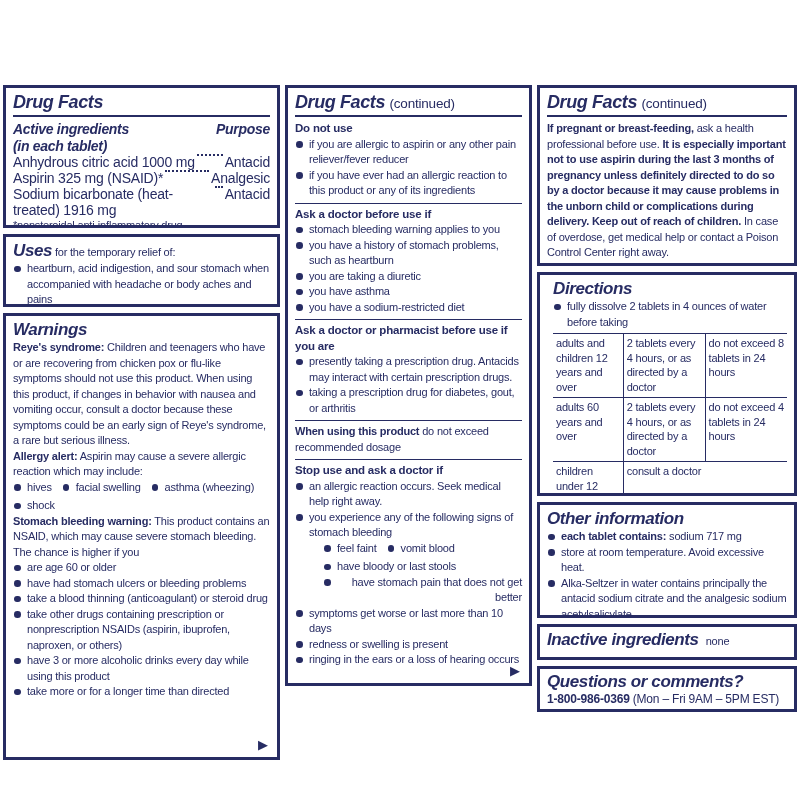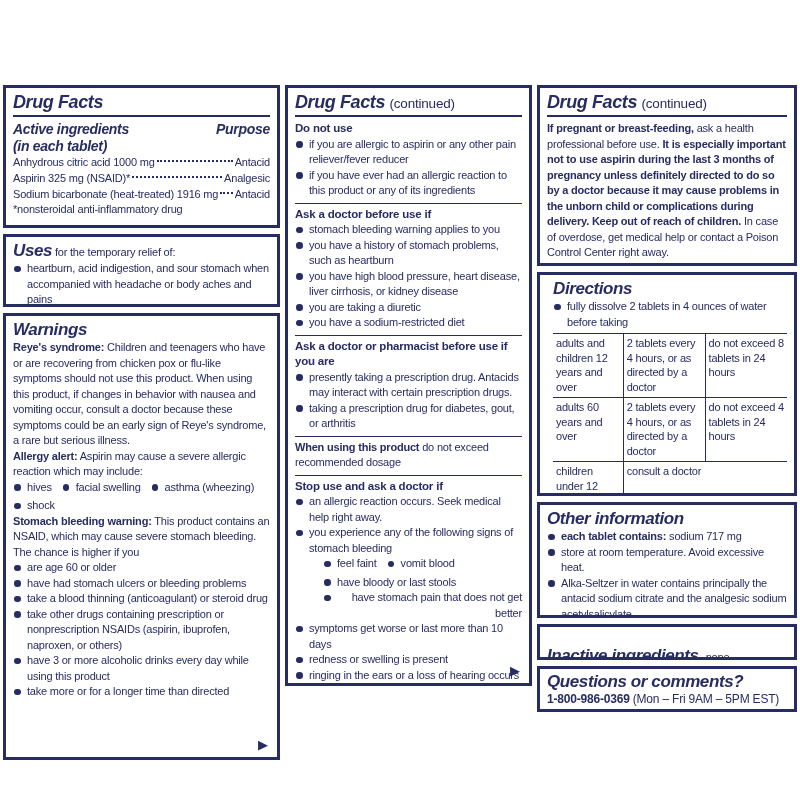--- a/index.html
+++ b/index.html
@@ -23,21 +23,21 @@
   .df-title{ font-size:18px; font-weight:bold; font-style:italic; letter-spacing:-0.4px; line-height:22px; }
   .df-cont{ font-size:13.5px; font-weight:normal; font-style:normal; letter-spacing:-0.2px; }
   .sec-title{ font-size:17px; font-weight:bold; font-style:italic; letter-spacing:-0.4px; line-height:21px; }
 
   .body-t{ font-size:11px; letter-spacing:-0.2px; line-height:15.5px; }
   b.inl{ font-weight:bold; }
 
   .ai-head{ display:flex; justify-content:space-between; align-items:flex-start; }
   .ai-left{ font-size:14px; font-weight:bold; font-style:italic; line-height:16.5px; letter-spacing:-0.3px; }
   .ai-purpose{ font-size:14px; font-weight:bold; font-style:italic; letter-spacing:-0.3px; }
-  .ing-row{ display:flex; align-items:center; font-size:11px; letter-spacing:-0.2px; line-height:16px; }
+  .ing-row{ display:flex; align-items:flex-start; font-size:14px; letter-spacing:-0.2px; line-height:16px; }
   .leader{ flex:1; border-bottom:2px dotted var(--navy); margin:0 2px 3px 2px; min-width:8px; }
 
   ul.bl{ list-style:none; }
   ul.bl li{ position:relative; padding-left:14px; font-size:11px; letter-spacing:-0.2px; line-height:15.5px; }
   ul.bl li::before{ content:""; position:absolute; left:1px; top:4.5px; width:6.5px; height:6.5px; border-radius:50%; background:var(--navy); }
   .dotitem{ position:relative; padding-left:14px; display:inline-block; font-size:11px; letter-spacing:-0.2px; line-height:15.5px;text-align:right; }
   .dotitem::before{ content:""; position:absolute; left:1px; top:4.5px; width:6.5px; height:6.5px; border-radius:50%; background:var(--navy); }
   .dotrow{ display:flex; column-gap:10px; flex-wrap:nowrap; white-space:nowrap; }
 
   .hd-bold{ font-size:11.5px; font-weight:bold; letter-spacing:-0.2px; line-height:15.5px; }
@@ -151,22 +151,22 @@
         <ul class="bl">
           <li>if you are allergic to aspirin or any other pain reliever/fever reducer</li>
           <li>if you have ever had an allergic reaction to this product or any of its ingredients</li>
         </ul>
         <div class="rule-thin"></div>
 
         <div class="hd-bold">Ask a doctor before use if</div>
         <ul class="bl">
           <li>stomach bleeding warning applies to you</li>
           <li>you have a history of stomach problems, such as heartburn</li>
-          <li>you have high blood pressure, heart disease, liver cirrhosis, or kidney disease</li>
           <li>you are taking a diuretic</li>
+          <li>you have asthma</li>
           <li>you have a sodium-restricted diet</li>
         </ul>
         <div class="rule-thin"></div>
 
         <div class="hd-bold">Ask a doctor or pharmacist before use if you are</div>
         <ul class="bl">
           <li>presently taking a prescription drug. Antacids may interact with certain prescription drugs.</li>
           <li>taking a prescription drug for diabetes, gout, or arthritis</li>
         </ul>
         <div class="rule-thin"></div>
@@ -245,21 +245,21 @@
 
       <div class="box" style="height:116px;">
         <div class="sec-title">Other information</div>
         <ul class="bl">
           <li><b class="inl">each tablet contains:</b> <span>sodium 717 mg</span></li>
           <li>store at room temperature. Avoid excessive heat.</li>
           <li>Alka-Seltzer in water contains principally the antacid sodium citrate and the analgesic sodium acetylsalicylate</li>
         </ul>
       </div>
 
-      <div class="box" style="height:36px; padding-top:18px;">
+      <div class="box" style="height:36px; padding-top:2px;">
         <div class="inactive-line">
           <span class="sec-title">Inactive ingredients</span>
           <span class="body-t">none</span>
         </div>
       </div>
 
       <div class="box" style="height:46px; padding-top:2px;">
         <div class="sec-title">Questions or comments?</div>
         <div class="q-phone">
           <span>1-800-986-0369</span>

